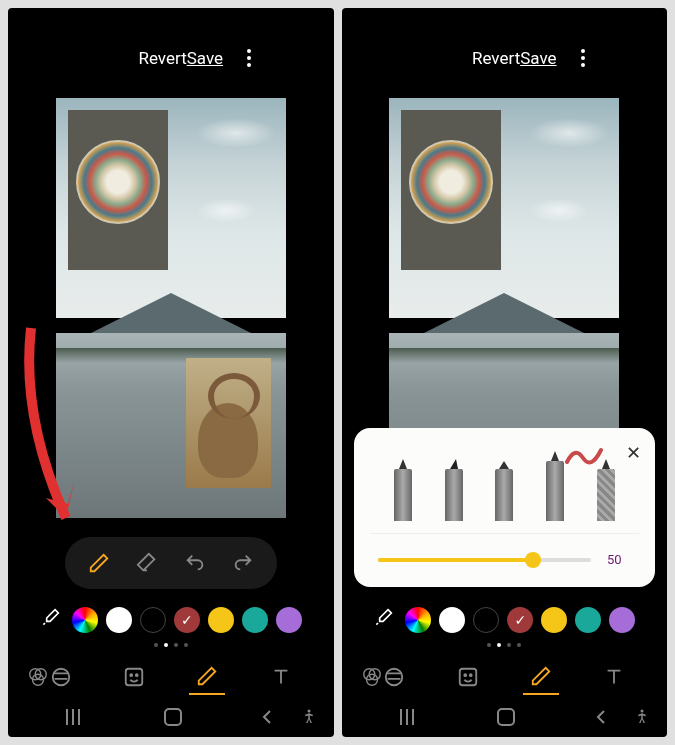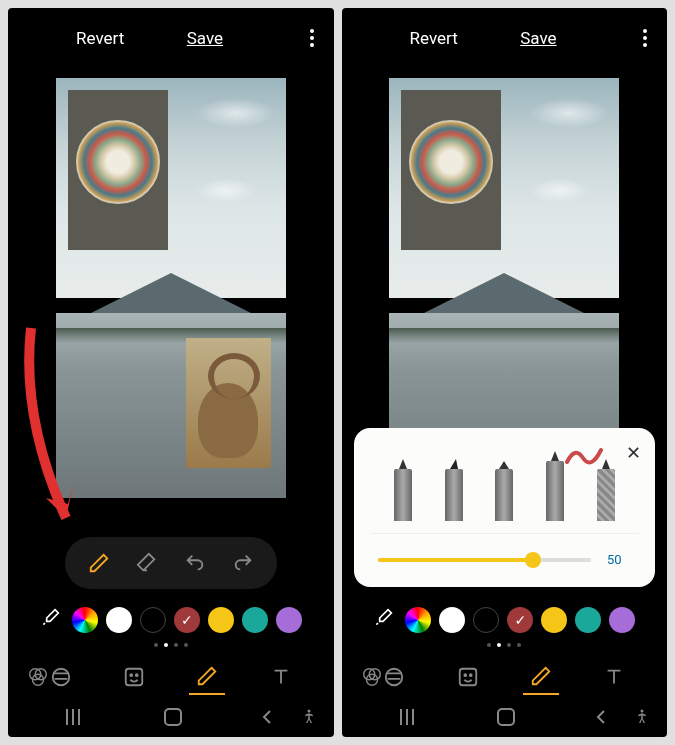--- a/index.html
+++ b/index.html
@@ -21,23 +21,24 @@
       background: #000;
       border-radius: 4px;
       overflow: hidden;
       display: flex;
       flex-direction: column;
       position: relative;
     }
     .header {
       display: flex;
       align-items: center;
-      justify-content: space-between;
+      justify-content: center;
       padding: 16px 20px;
       height: 60px;
+      margin-top: 20px;
     }
     .header-btn {
       color: #fff;
       font-size: 17px;
       font-weight: 400;
       cursor: pointer;
     }
     .header-btn:first-child {
       margin-left: 48px;
     }
@@ -365,21 +366,21 @@
       left: 73%;
       top: 50%;
       transform: translate(-50%, -50%);
       width: 16px;
       height: 16px;
       border-radius: 50%;
       background: #f5c518;
     }
     .slider-value {
       font-size: 13px;
-      color: #0369a1;
+      color: #701a75;
       width: 24px;
     }
   </style>
 </head>
 <body>
 
 <div class="phone">
   <div class="header">
     <div class="header-btn">Revert</div>
     <div class="header-btn">Save</div>

